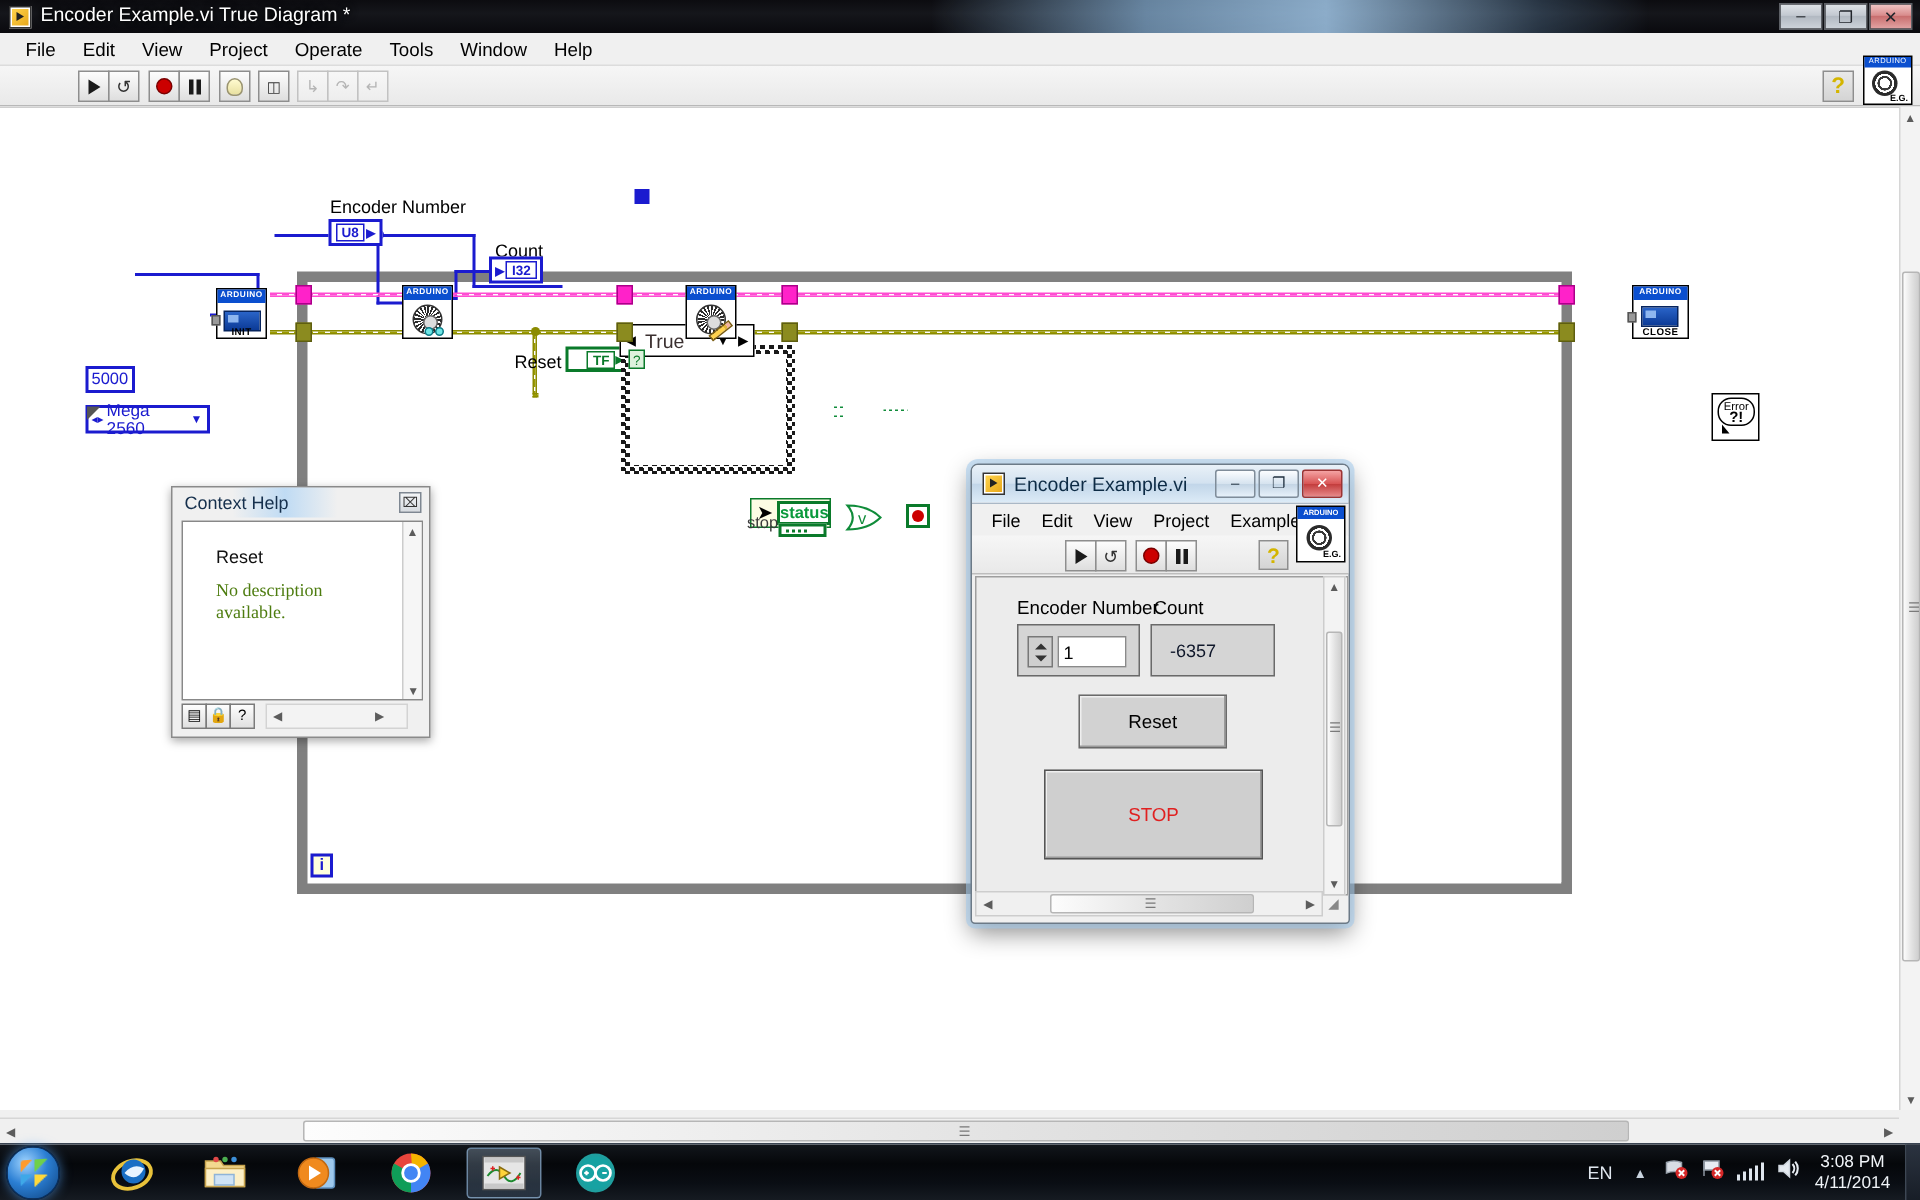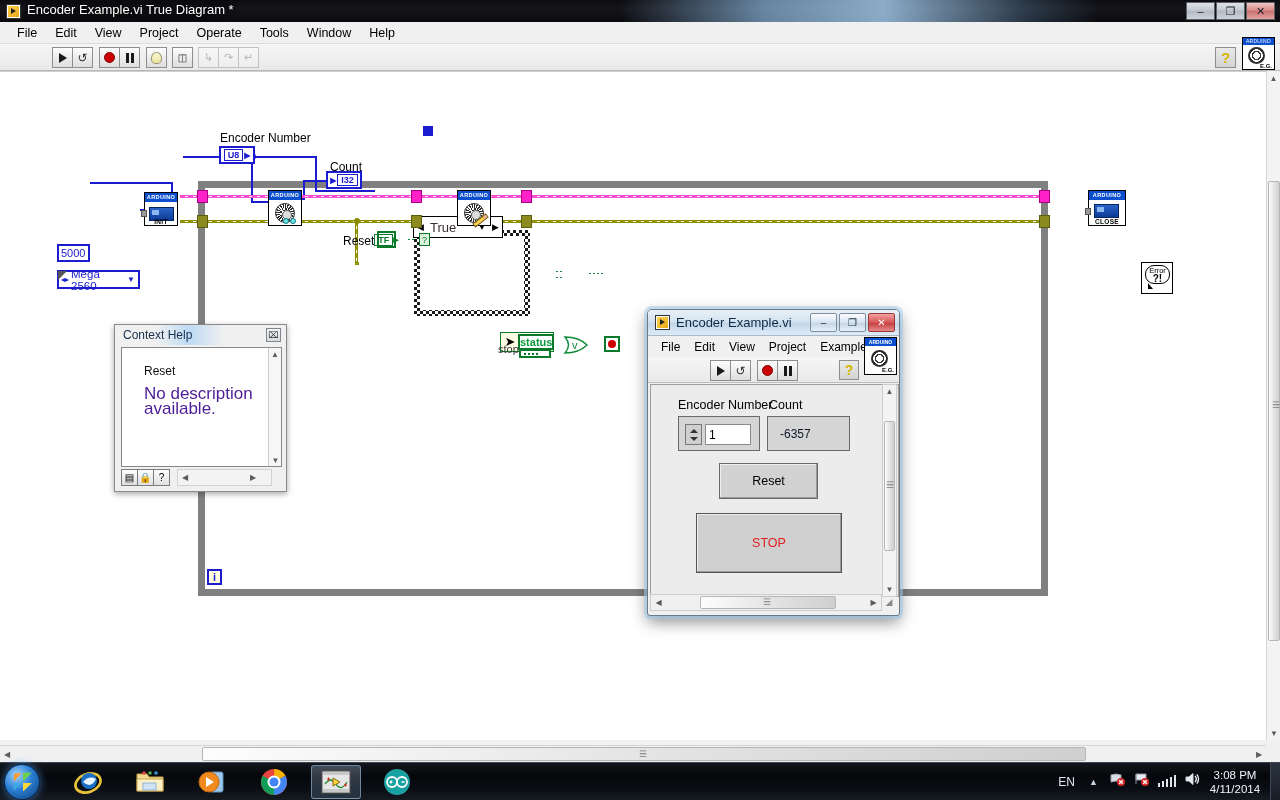--- a/index.html
+++ b/index.html
@@ -306,21 +306,21 @@
   #ctxhelp .tbar{ height:20px; position:relative; }
   #ctxhelp .glass2{position:absolute;left:40px;top:0;width:70px;height:20px;
     background:linear-gradient(to right,rgba(150,195,235,0),rgba(175,212,245,.75),rgba(150,195,235,0));}
   #ctxhelp .ttl{position:absolute;left:8px;top:3px;font-size:12px;color:#16304d;}
   #ctxhelp .cbtn{position:absolute;right:5px;top:3px;width:15px;height:14px;
     border:1px solid #7e8792;background:linear-gradient(#f3f5f7,#d7dbe0);
     font-size:9px;text-align:center;line-height:12px;color:#333;}
   #ctxhelp .pane{position:absolute;left:6px;top:22px;width:161px;height:120px;
     background:#fff;border:1px solid #888;}
   #ctxhelp .text1{position:absolute;left:22px;top:16px;font-size:12px;color:#111;}
-  #ctxhelp .text2{position:absolute;left:22px;top:38px;font-size:17px;color:#4c1d95;width:115px;line-height:15px;}
+  #ctxhelp .text2{position:absolute;left:22px;top:38px;font-size:12px;color:#4d7c0f;width:115px;line-height:15px;font-family:Liberation Serif, serif;}
   #ctxhelp .vsb{position:absolute;right:0;top:0;width:13px;height:118px;background:#f6f6f6;border-left:1px solid #ccc;}
   #ctxhelp .btnrow{position:absolute;left:6px;bottom:5px;display:flex;}
   #ctxhelp .sbtn{width:17px;height:17px;border:1px solid #7b7b7b;background:linear-gradient(#fdfdfd,#e0e0e0);
     margin-right:-1px;font-size:10px;text-align:center;line-height:15px;}
   #ctxhelp .hsb{position:absolute;left:62px;bottom:5px;width:95px;height:17px;background:#f3f3f3;border:1px solid #d3d3d3;}
 
   
   #fp-window{
     position:absolute; left:647px; top:309px; width:253px; height:307px;
     background:#f0f0f0; border:1px solid #6c7a87; border-radius:5px 5px 3px 3px;
@@ -528,21 +528,21 @@
       <span style="font-size:8px;margin-left:1px;">▶</span>
     </div>
 
     <div class="lbl" style="left:330px;top:88px;">Count</div>
     <div class="term-blue" style="left:326px;top:99px;width:36px;height:18px;">
       <span style="font-size:8px;margin-right:1px;">▶</span>
       <span class="inner">I32</span>
     </div>
 
     <div class="lbl" style="left:343px;top:162px;">Reset</div>
-    <div class="term-green" style="left:377px;top:159px;width:19px;height:17px;align-items:center;">
+    <div class="term-green" style="left:377px;top:159px;width:53px;height:17px;align-items:center;">
       <span class="inner">TF</span>
       <span style="font-size:7px;">▶</span>
     </div>
 
     <div class="ard" style="left:144px;top:120px;width:34px;height:34px;">
       <div class="hdr">ARDUINO</div>
       <div class="body">
         <div class="usb"></div>
         <div class="board"></div>
         <div class="foot">INIT</div>

